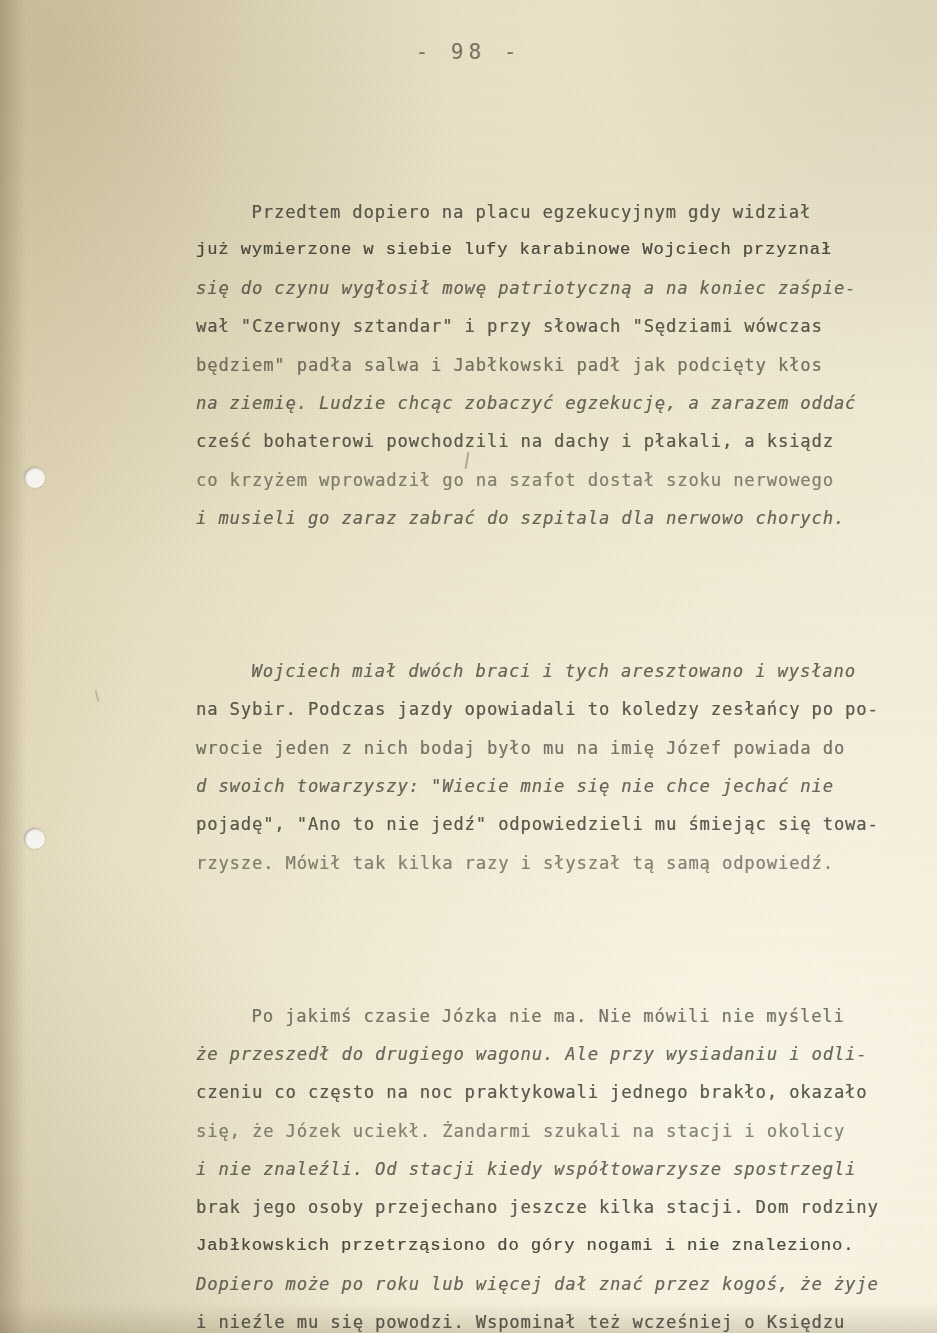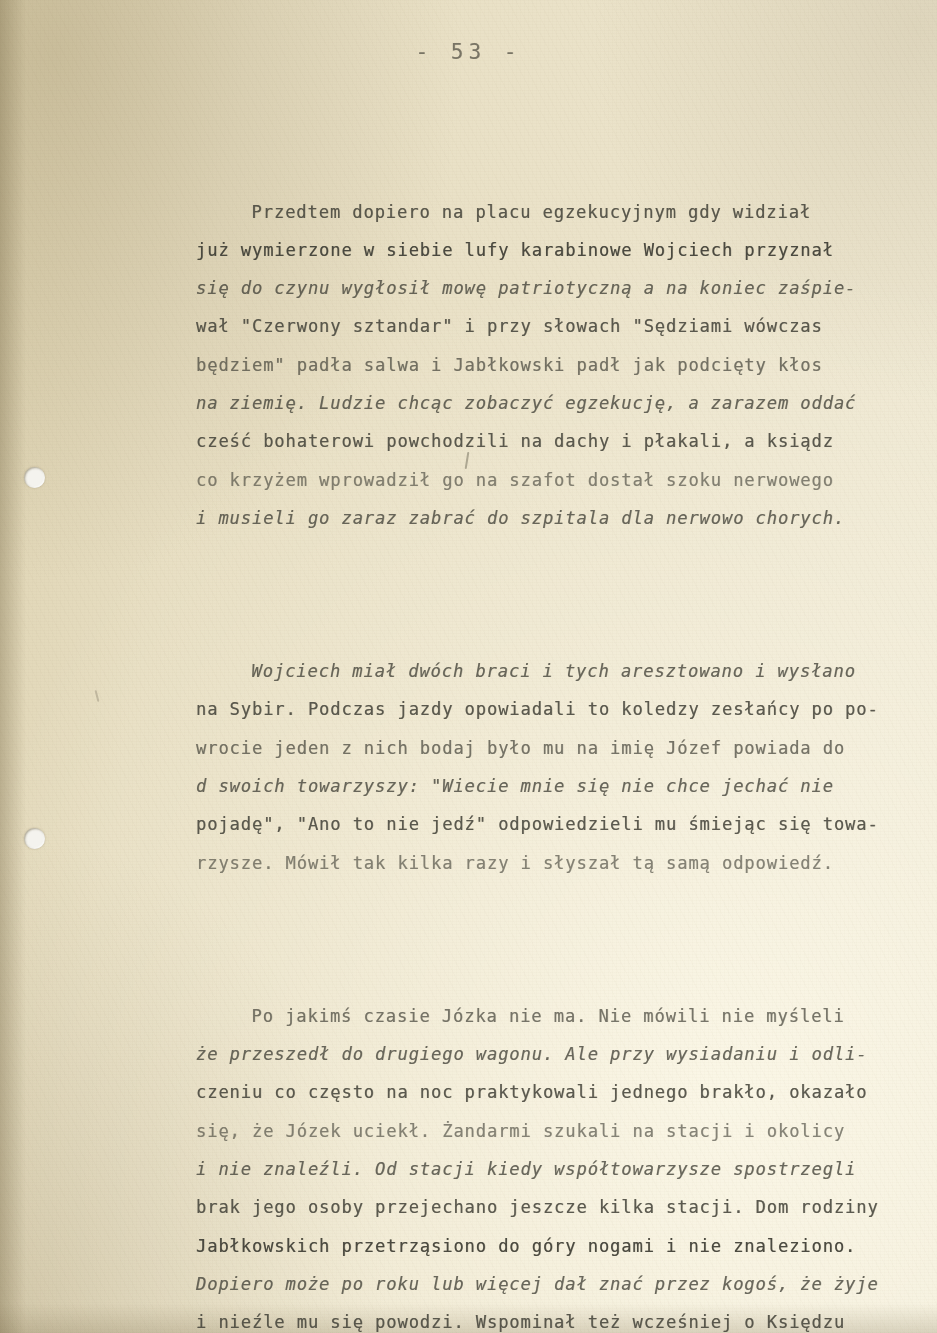--- a/index.html
+++ b/index.html
@@ -104,21 +104,21 @@
     margin-top: 38.3px;
   }
 
   .indent {
     display: inline-block;
     width: 5.4ch;
   }
 
   
   .ln { display: block; }
-  .ink-1 { opacity: 0.97; }
+  .ink-1 { opacity: 0.97; font-family: Liberation Mono, monospace; }
   .ink-2 { opacity: 0.88; }
   .ink-3 { opacity: 0.80; font-style: italic; }
   .ink-4 { opacity: 0.72; }
   .ink-5 { opacity: 0.64; }
 
   
   .stray-mark {
     position: absolute;
     left: 466px;
     top: 452px;
@@ -149,21 +149,21 @@
   <div class="grain"></div>
   <div class="left-shade"></div>
   <div class="bottom-shade"></div>
 
   <div class="punch-hole top"></div>
   <div class="punch-hole bottom"></div>
 
   <div class="stray-mark"></div>
   <div class="stray-mark-2"></div>
 
-  <div class="page-number">-  53  -</div>
+  <div class="page-number">-  98  -</div>
 
   <div class="body-text">
     <p id="p1"><span class="ln ink-2"><span class="indent"></span>Przedtem dopiero na placu egzekucyjnym gdy widział</span><span class="ln ink-1">już wymierzone w siebie lufy karabinowe Wojciech przyznał</span><span class="ln ink-3">się do czynu wygłosił mowę patriotyczną a na koniec zaśpie-</span><span class="ln ink-2">wał "Czerwony sztandar" i przy słowach "Sędziami wówczas</span><span class="ln ink-4">będziem" padła salwa i Jabłkowski padł jak podcięty kłos</span><span class="ln ink-3">na ziemię. Ludzie chcąc zobaczyć egzekucję, a zarazem oddać</span><span class="ln ink-2">cześć bohaterowi powchodzili na dachy i płakali, a ksiądz</span><span class="ln ink-5">co krzyżem wprowadził go na szafot dostał szoku nerwowego</span><span class="ln ink-3">i musieli go zaraz zabrać do szpitala dla nerwowo chorych.</span></p>
     <p id="p2"><span class="ln ink-3"><span class="indent"></span>Wojciech miał dwóch braci i tych aresztowano i wysłano</span><span class="ln ink-2">na Sybir. Podczas jazdy opowiadali to koledzy zesłańcy po po-</span><span class="ln ink-4">wrocie jeden z nich bodaj było mu na imię Józef powiada do</span><span class="ln ink-3">d swoich towarzyszy: "Wiecie mnie się nie chce jechać nie</span><span class="ln ink-2">pojadę", "Ano to nie jedź" odpowiedzieli mu śmiejąc się towa-</span><span class="ln ink-5">rzysze. Mówił tak kilka razy i słyszał tą samą odpowiedź.</span></p>
     <p id="p3"><span class="ln ink-4"><span class="indent"></span>Po jakimś czasie Józka nie ma. Nie mówili nie myśleli</span><span class="ln ink-3">że przeszedł do drugiego wagonu. Ale przy wysiadaniu i odli-</span><span class="ln ink-2">czeniu co często na noc praktykowali jednego brakło, okazało</span><span class="ln ink-5">się, że Józek uciekł. Żandarmi szukali na stacji i okolicy</span><span class="ln ink-3">i nie znaleźli. Od stacji kiedy współtowarzysze spostrzegli</span><span class="ln ink-2">brak jego osoby przejechano jeszcze kilka stacji. Dom rodziny</span><span class="ln ink-1">Jabłkowskich przetrząsiono do góry nogami i nie znaleziono.</span><span class="ln ink-3">Dopiero może po roku lub więcej dał znać przez kogoś, że żyje</span><span class="ln ink-2">i nieźle mu się powodzi. Wspominał też wcześniej o Księdzu</span></p>
     
   </div>
 
 </div>
 

